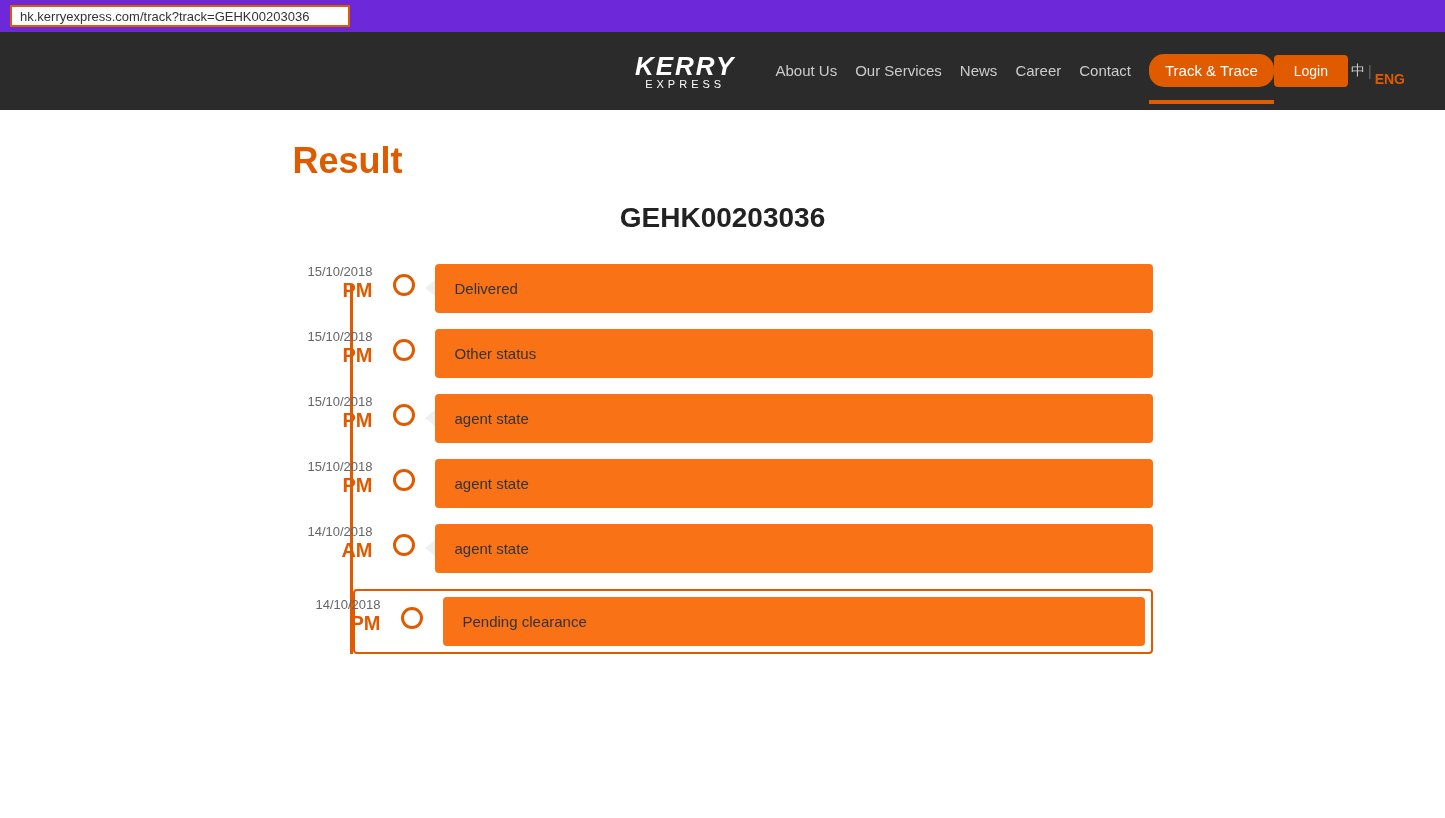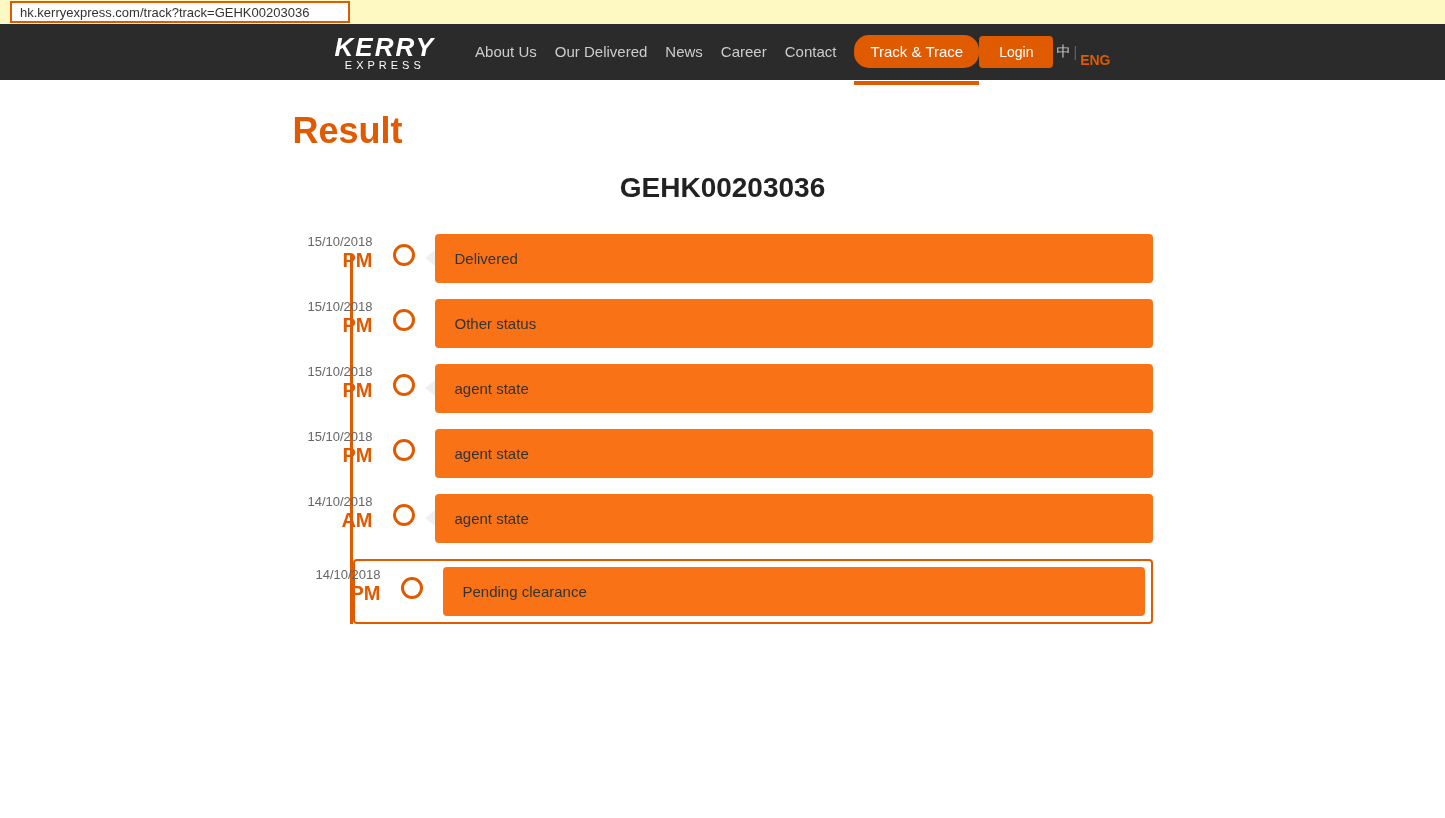--- a/index.html
+++ b/index.html
@@ -1,44 +1,44 @@
 <!DOCTYPE html>
 <html><head>
   <meta charset="utf-8">
   <style>
     * { margin: 0; padding: 0; box-sizing: border-box; }
     body { font-family: Arial, sans-serif; background: #fff; }
 
     
     .address-bar {
-      background: #fef9c3;
+      background: #6d28d9;
       padding: 6px 10px;
-      height: 24px;
+      height: 32px;
       display: flex;
       align-items: center;
     }
     .address-bar input {
       border: 2px solid #e05a00;
       background: #fff;
       padding: 2px 8px;
       font-size: 13px;
       color: #333;
       width: 340px;
       height: 22px;
       outline: none;
     }
 
     
     .navbar {
       background: #2b2b2b;
-      height: 56px;
-      display: flex;
-      align-items: center;
-      padding: 0 51px;
-      justify-content: center;
+      height: 78px;
+      display: flex;
+      align-items: center;
+      padding: 0 40px;
+      justify-content: flex-end;
     }
     .navbar-left {
       display: flex;
       align-items: center;
       gap: 40px;
     }
     .logo {
       display: flex;
       flex-direction: column;
       line-height: 1;
@@ -237,21 +237,21 @@
 </div>
 
 <nav class="navbar">
   <div class="navbar-left">
     <div class="logo">
       <span class="logo-kerry">KERRY</span>
       <span class="logo-express">EXPRESS</span>
     </div>
     <ul class="nav-links">
       <li><a href="#">About Us</a></li>
-      <li><a href="#">Our Delivered</a></li>
+      <li><a href="#">Our Services</a></li>
       <li><a href="#">News</a></li>
       <li><a href="#">Career</a></li>
       <li><a href="#">Contact</a></li>
       <li class="active">
         <a class="track-trace-btn" href="#">Track &amp; Trace</a>
       </li>
     </ul>
   </div>
   <div class="navbar-right">
     <button class="login-btn">Login</button>

